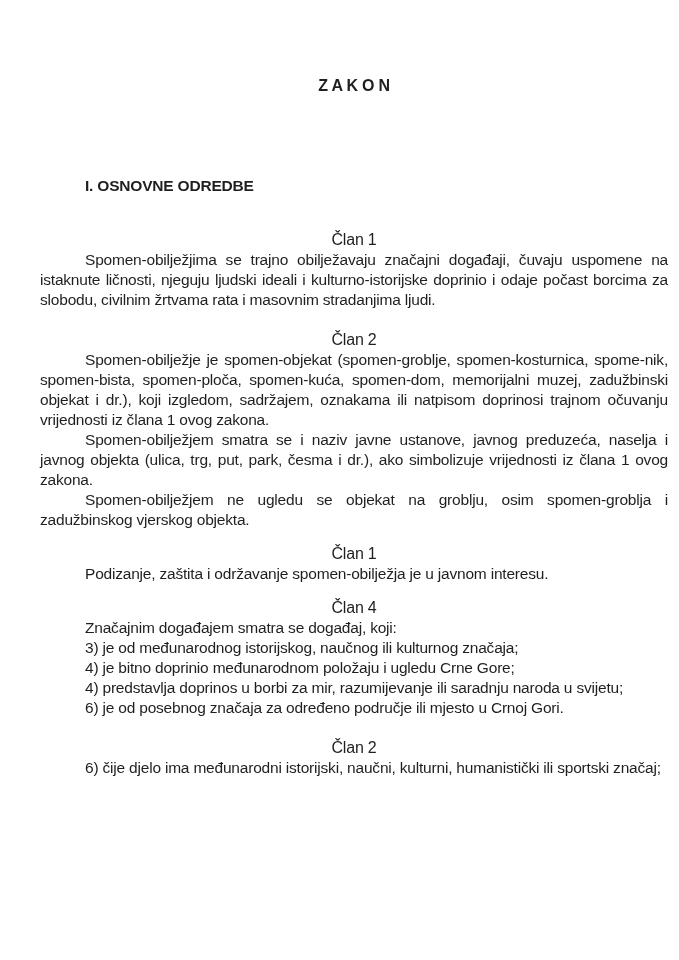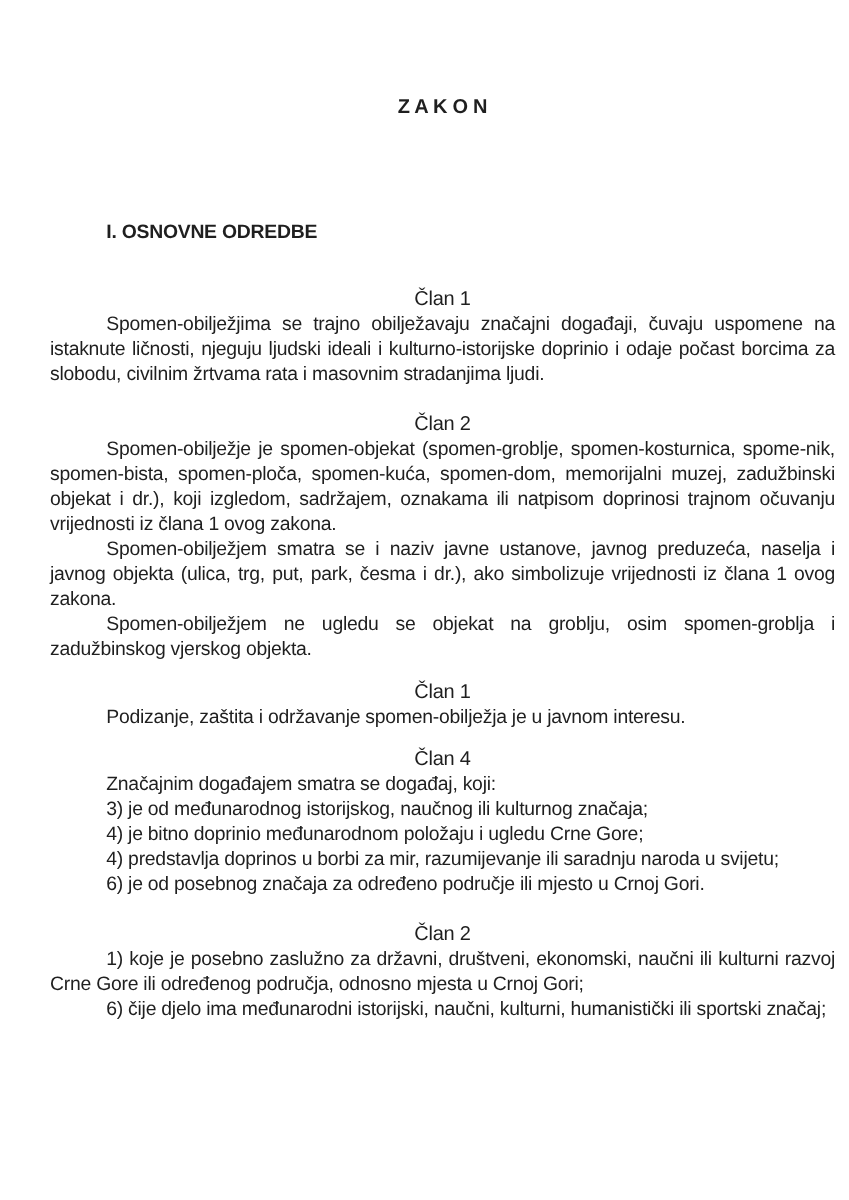--- a/index.html
+++ b/index.html
@@ -84,17 +84,16 @@
     <h2 class="article-heading">Član 4</h2>
     <p class="para">Značajnim događajem smatra se događaj, koji:</p>
     <p class="para">3) je od međunarodnog istorijskog, naučnog ili kulturnog značaja;</p>
     <p class="para">4) je bitno doprinio međunarodnom položaju i ugledu Crne Gore;</p>
     <p class="para">4) predstavlja doprinos u borbi za mir, razumijevanje ili saradnju naroda u svijetu;</p>
     <p class="para">6) je od posebnog značaja za određeno područje ili mjesto u Crnoj Gori.</p>
   </section>
 
   <section class="article">
     <h2 class="article-heading">Član 2</h2>
-    <p class="para">1) koje je posebno zaslužno za državni, društveni, ekonomski, naučni ili kulturni razvoj Crne Gore ili određenog područja, odnosno mjesta u Crnoj Gori;</p>
     <p class="para">6) čije djelo ima međunarodni istorijski, naučni, kulturni, humanistički ili sportski značaj;</p>
   </section>
 
 </div>
 
 </body></html>

